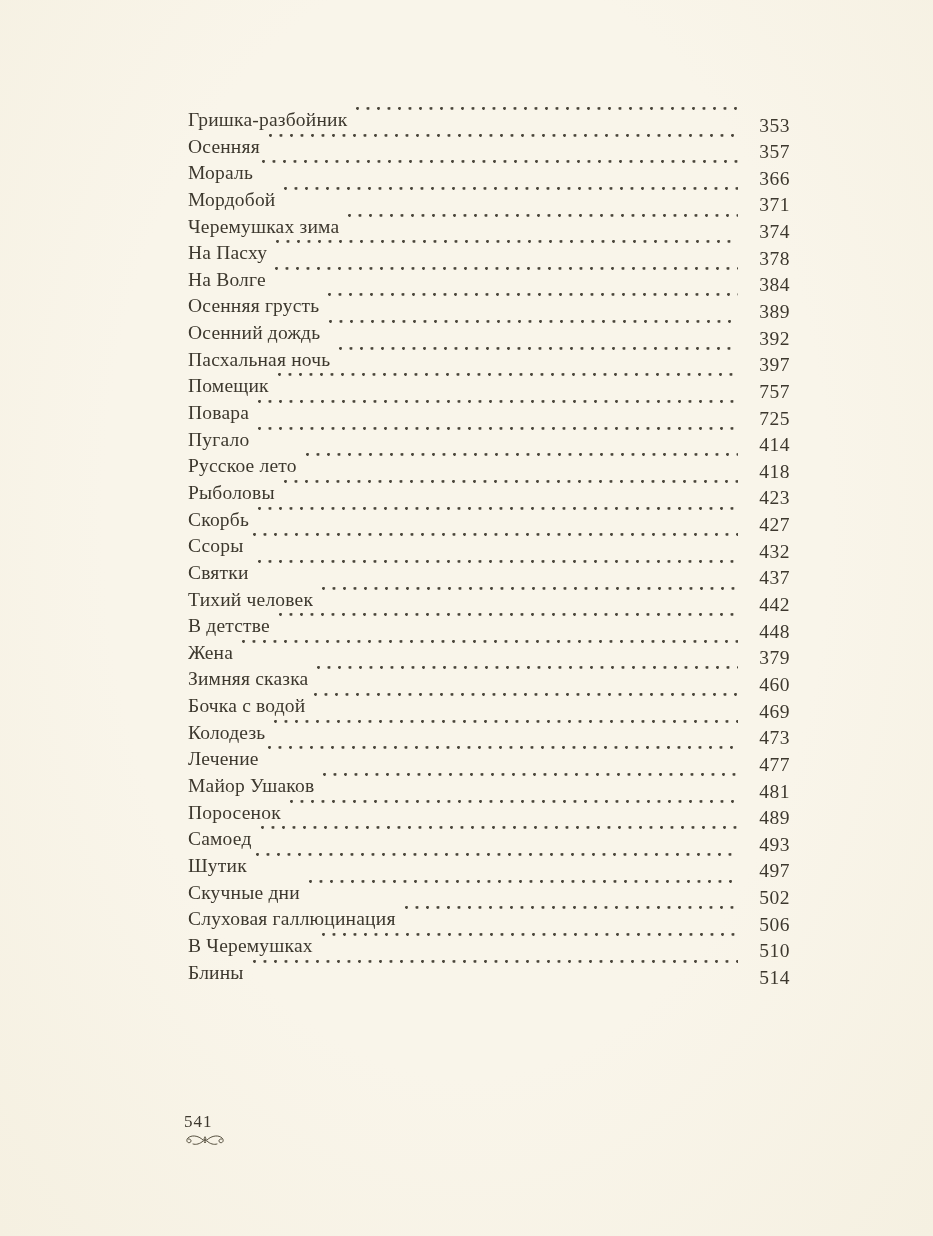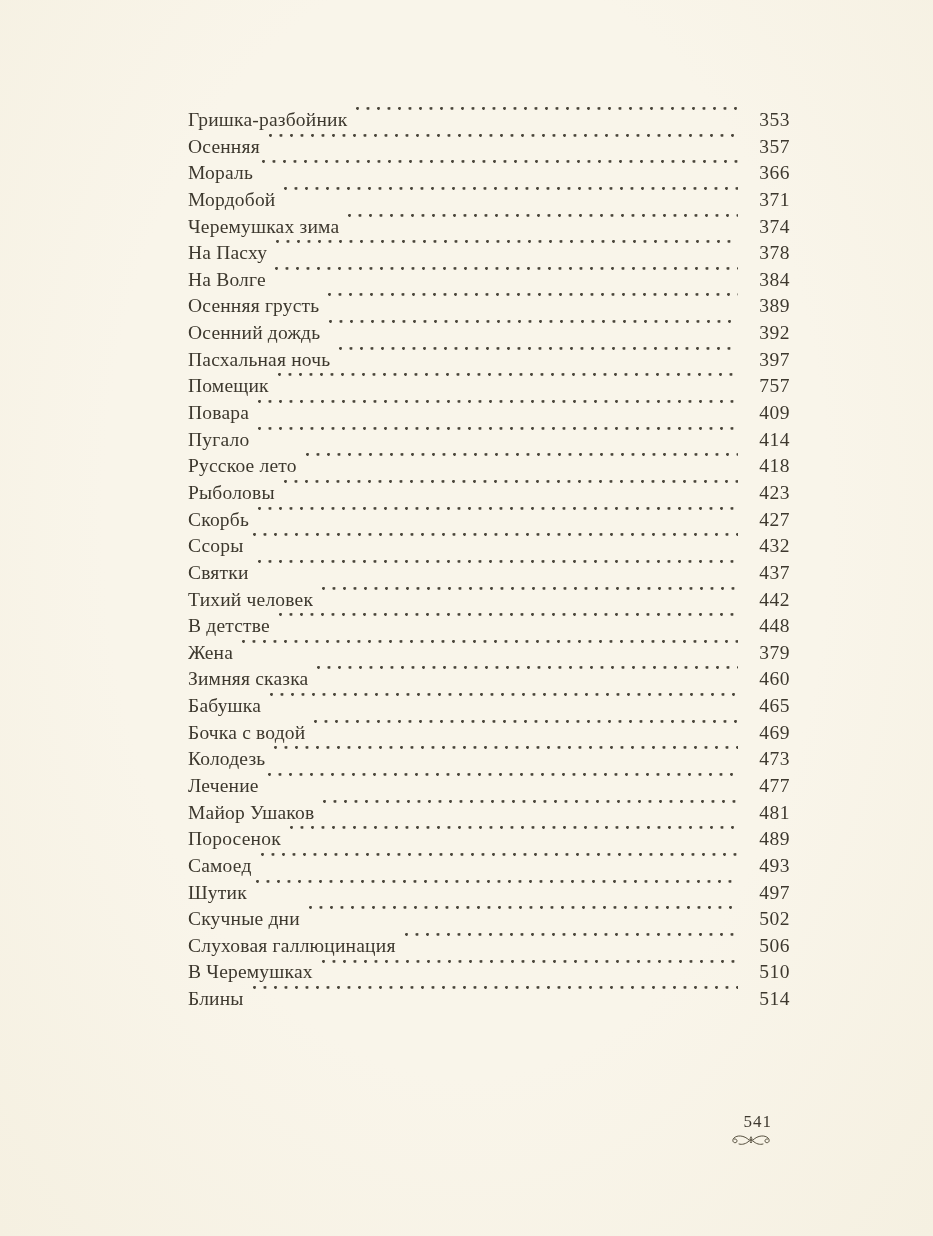--- a/index.html
+++ b/index.html
@@ -16,21 +16,21 @@
 
   
   .toc {
     position: absolute;
     left: 188px;
     top: 107px;
     width: 602px;
   }
   .toc-row {
     display: flex;
-    align-items: flex-end;
+    align-items: center;
     height: 26.65px;
     font-size: 19.5px;
     line-height: 26.65px;
   }
   .toc-title {
     white-space: nowrap;
     letter-spacing: 0.2px;
   }
   .toc-leader {
     flex: 1;
@@ -46,24 +46,24 @@
     min-width: 44px;
     text-align: right;
     white-space: nowrap;
     letter-spacing: 0.5px;
     margin-top: 11px;
   }
 
   
   .footer {
     position: absolute;
-    left: 170px;
+    left: 184px;
     width: 602px;
     top: 1112px;
-    text-align: right;
+    text-align: left;
   }
   .folio {
     font-size: 17px;
     letter-spacing: 1px;
     line-height: 20px;
   }
   .ornament {
     margin-top: 1px;
     line-height: 0;
   }
@@ -140,21 +140,21 @@
 
   <div class="toc-row">
     <span class="toc-title">Помещик</span>
     <span class="toc-leader"></span>
     <span class="toc-page">757</span>
   </div>
 
   <div class="toc-row">
     <span class="toc-title">Повара</span>
     <span class="toc-leader"></span>
-    <span class="toc-page">409</span>
+    <span class="toc-page">725</span>
   </div>
 
   <div class="toc-row">
     <span class="toc-title">Пугало</span>
     <span class="toc-leader"></span>
     <span class="toc-page">414</span>
   </div>
 
   <div class="toc-row">
     <span class="toc-title">Русское лето</span>
@@ -203,25 +203,20 @@
     <span class="toc-leader"></span>
     <span class="toc-page">379</span>
   </div>
 
   <div class="toc-row">
     <span class="toc-title">Зимняя сказка</span>
     <span class="toc-leader"></span>
     <span class="toc-page">460</span>
   </div>
 
-  <div class="toc-row">
-    <span class="toc-title">Бабушка</span>
-    <span class="toc-leader"></span>
-    <span class="toc-page">465</span>
-  </div>
 
   <div class="toc-row">
     <span class="toc-title">Бочка с водой</span>
     <span class="toc-leader"></span>
     <span class="toc-page">469</span>
   </div>
 
   <div class="toc-row">
     <span class="toc-title">Колодезь</span>
     <span class="toc-leader"></span>

